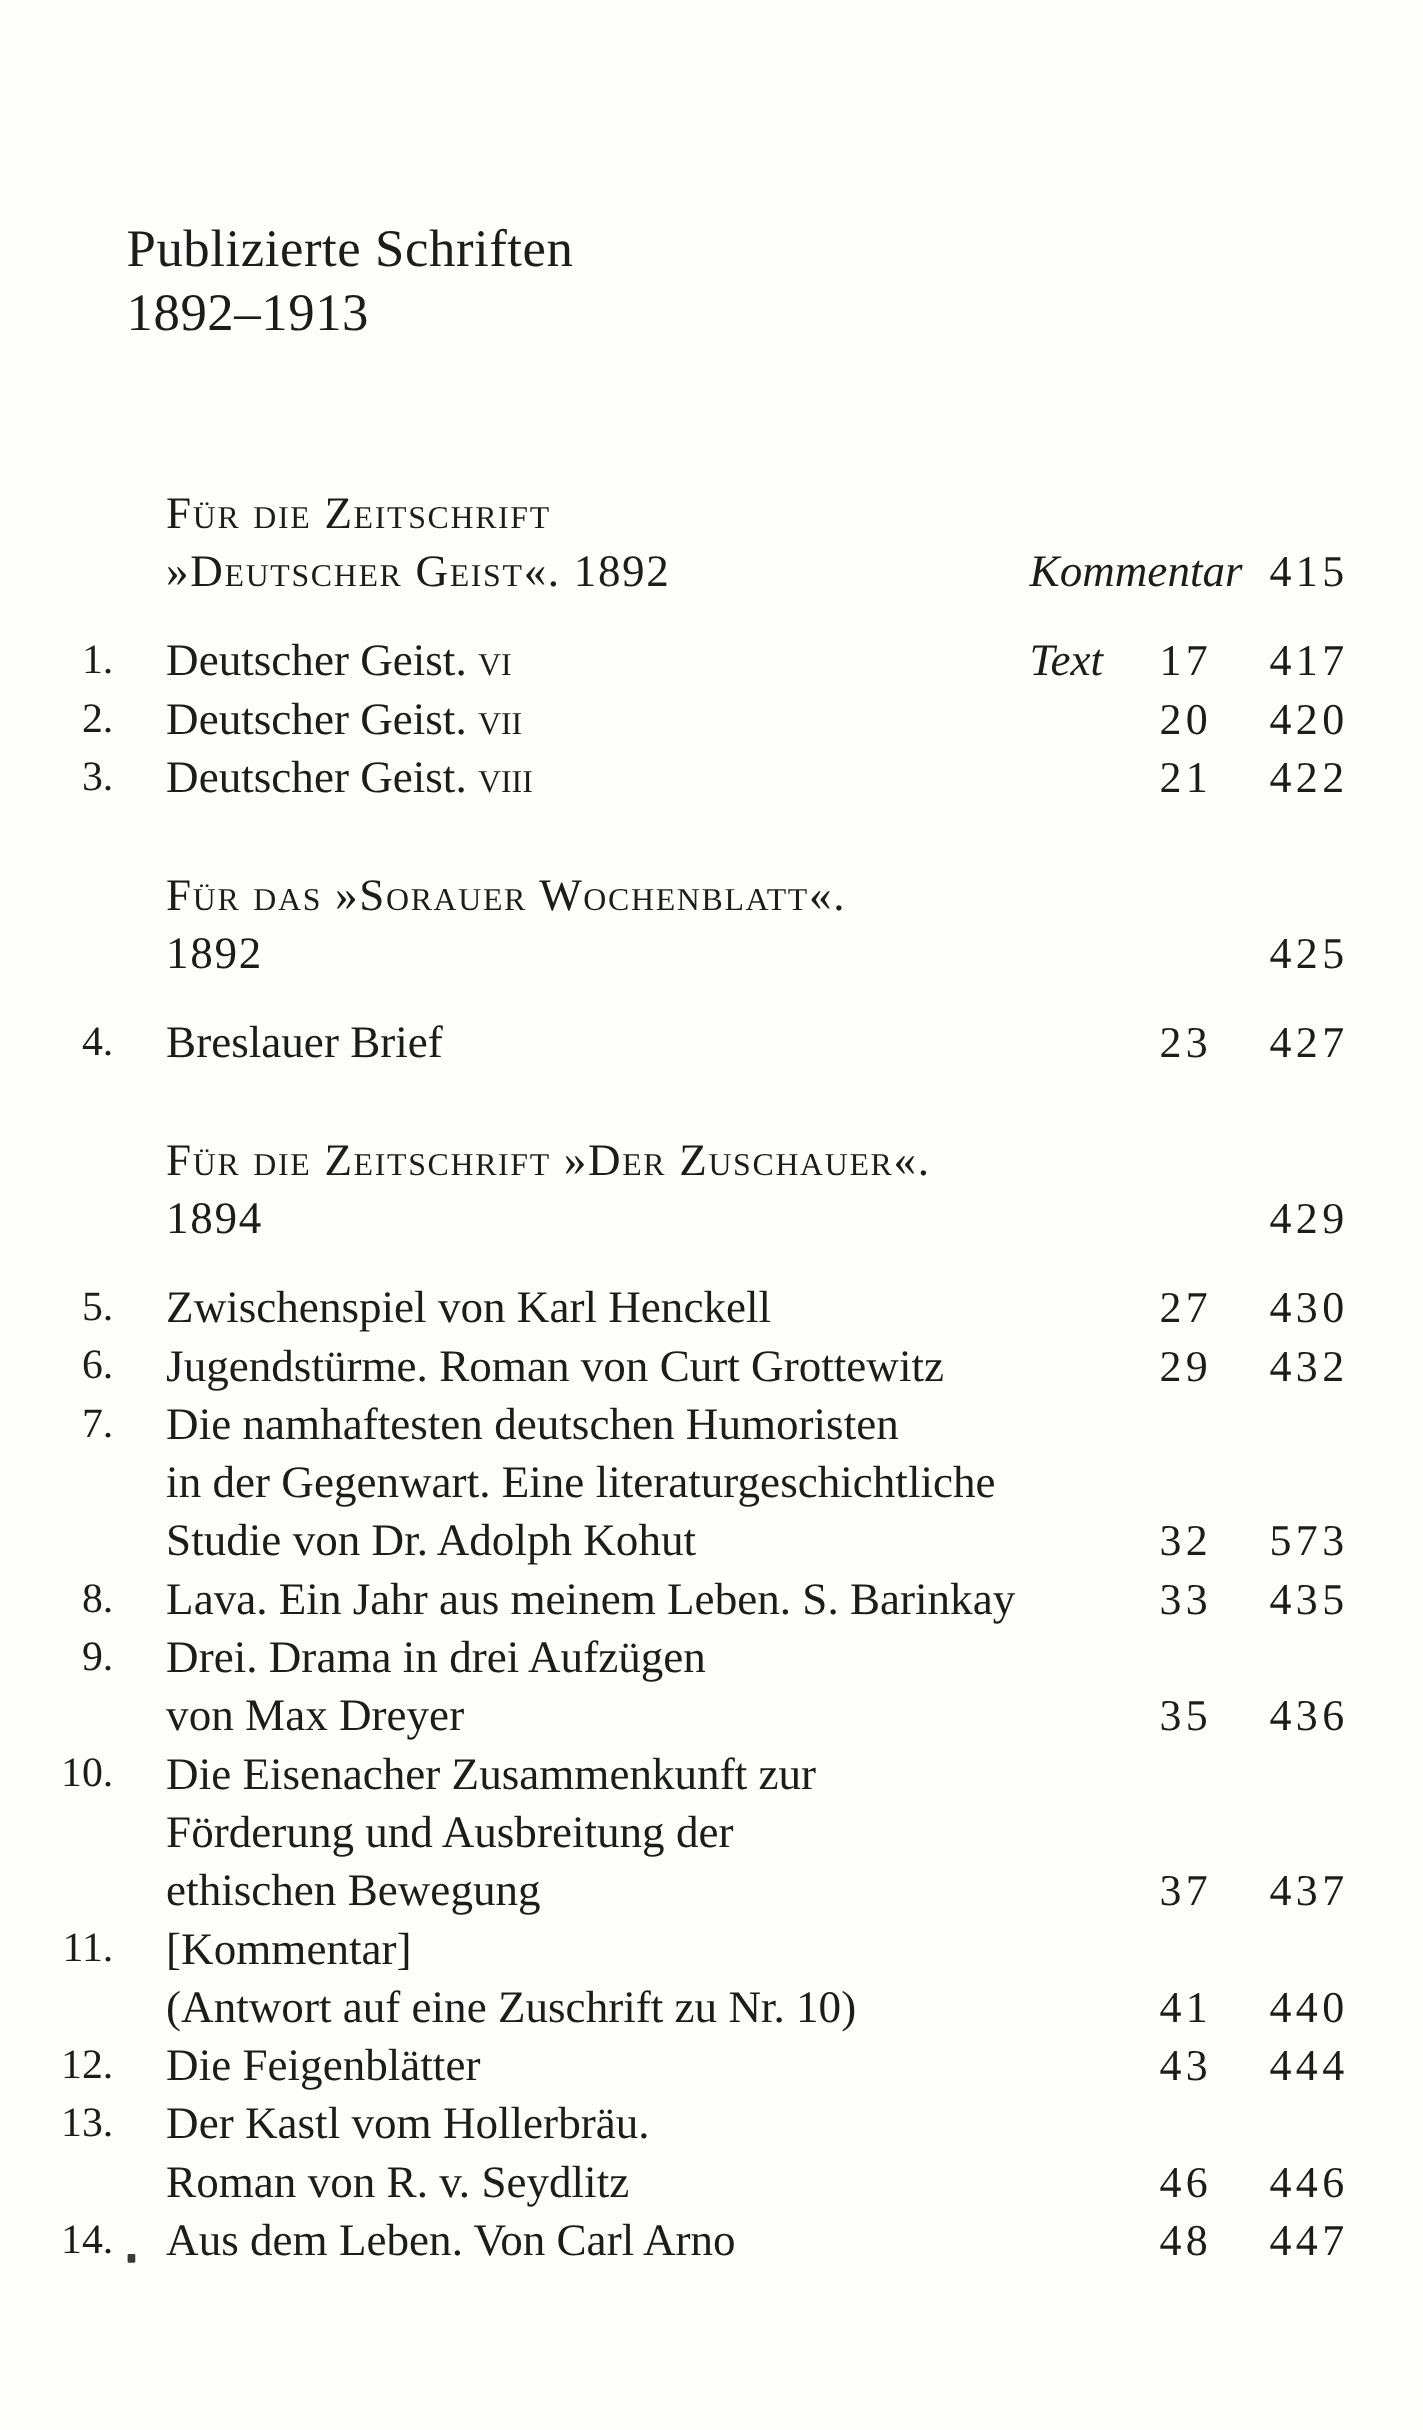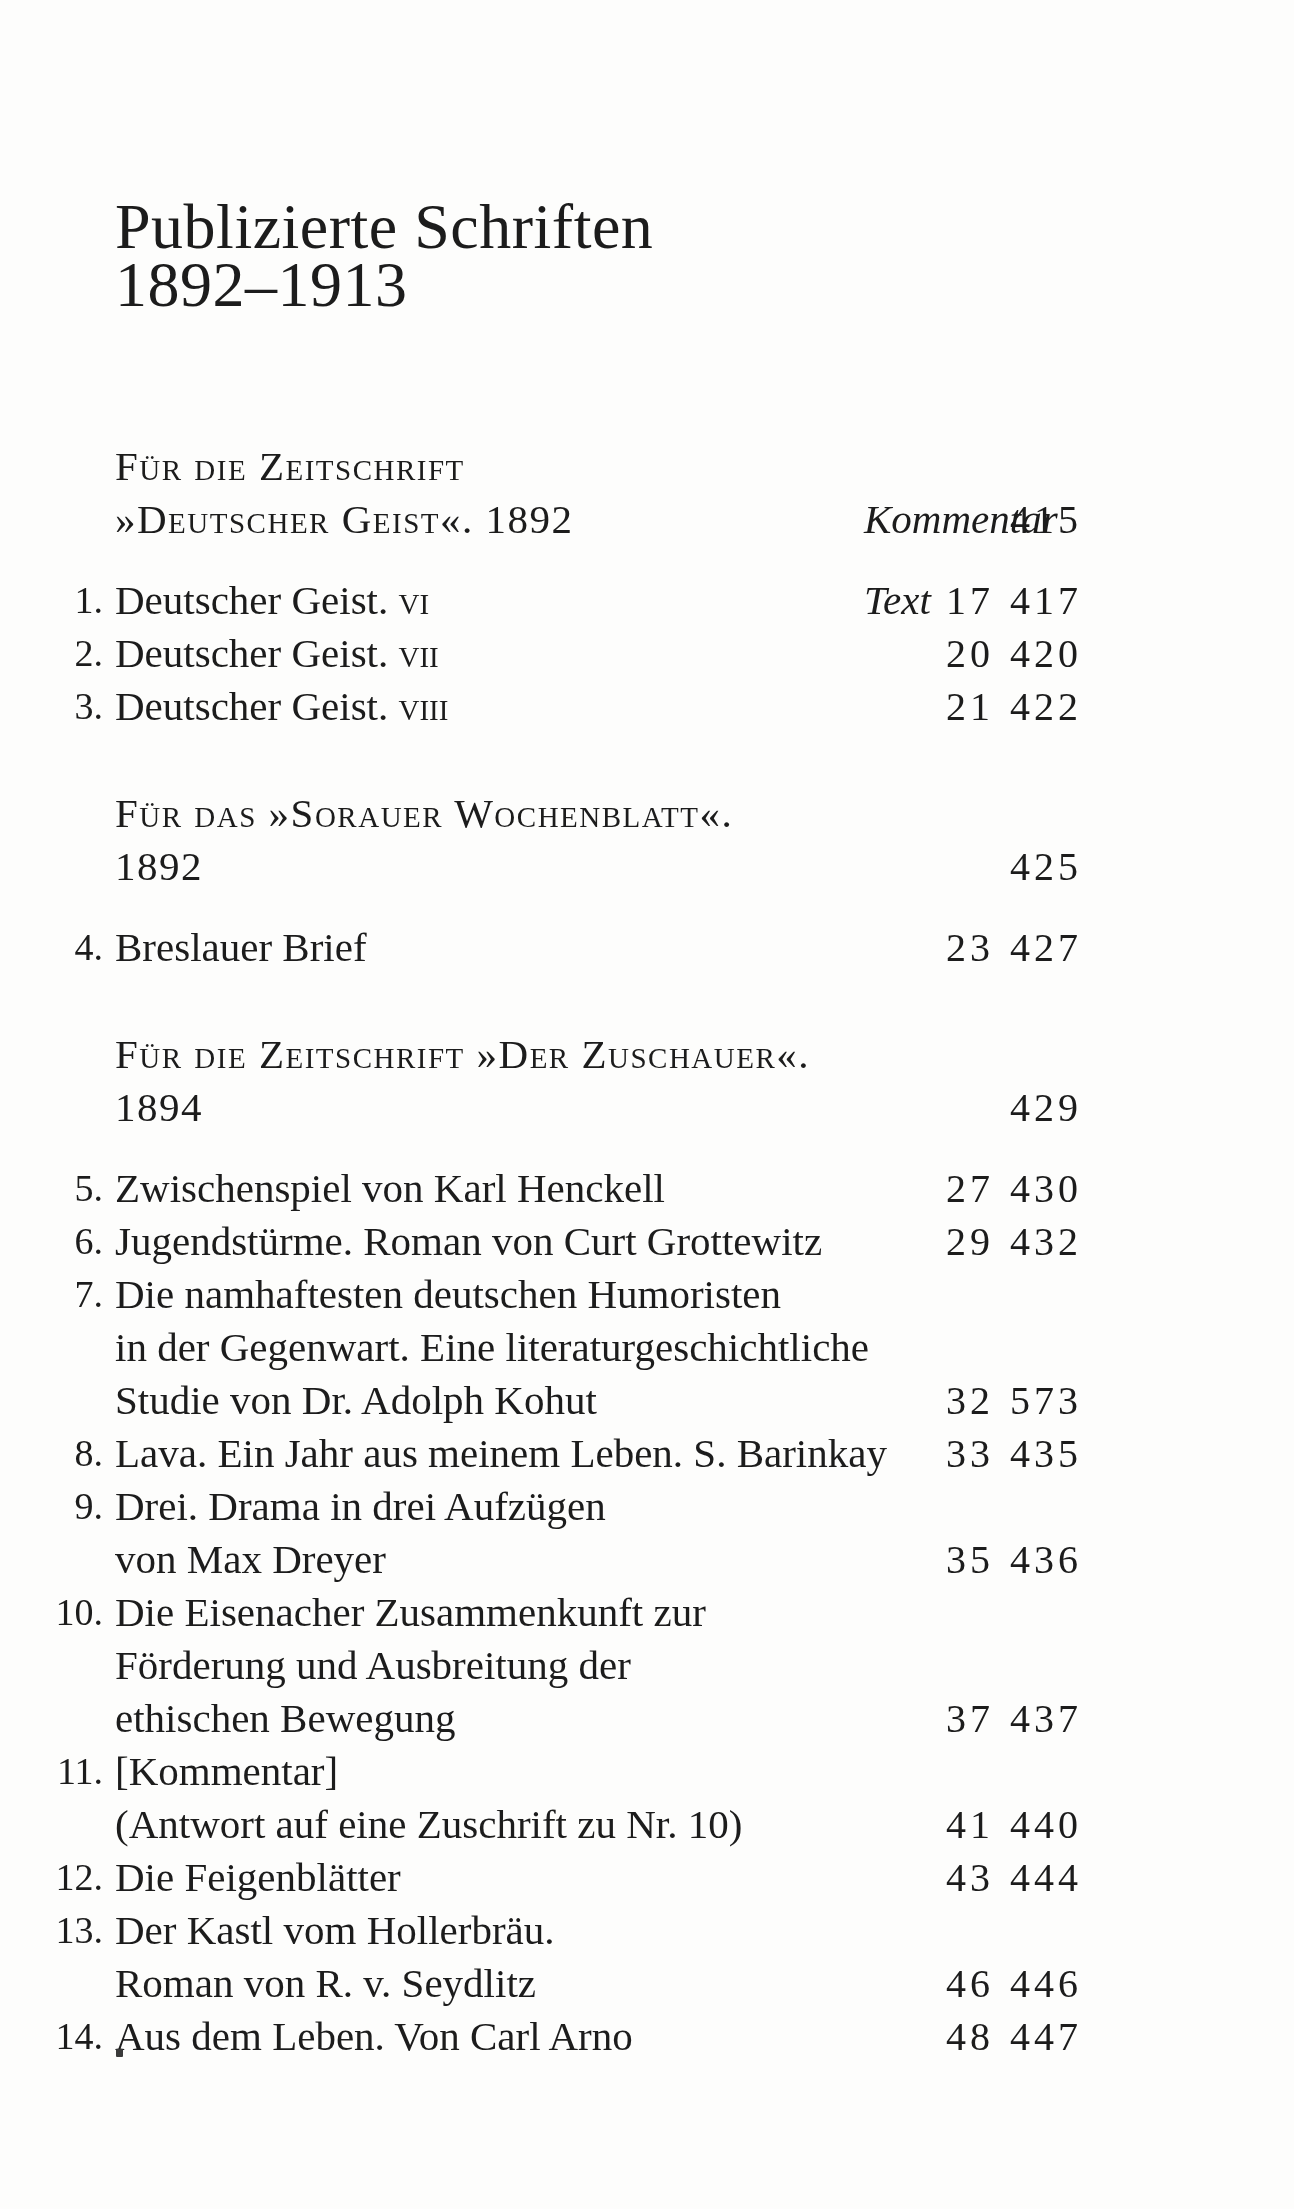--- a/index.html
+++ b/index.html
@@ -15,37 +15,38 @@
   }
 
   .content {
     position: absolute;
     left: 53px;
     top: 198px;
     width: 1080px;
   }
 
   .toc-title {
-    font-size: 64px;
+    font-size: 48px;
     line-height: 58px;
     font-weight: normal;
     letter-spacing: 0.5px;
     margin: 0 0 126px 62px;
   }
   .toc-title .title-line { display: block; }
 
   .section { margin-top: 54px; }
   .section:first-child { margin-top: 0; }
   .entries { margin-top: 28px; }
 
   .row {
     display: grid;
     grid-template-columns: 62px 749px 82px 64px 123px;
     line-height: 53px;
     font-size: 41px;
+    gap: 36px;
   }
 
   .cell { min-height: 53px; }
 
   .cell-num {
     text-align: right;
     padding-right: 12px;
     box-sizing: border-box;
     font-size: 38px;
     white-space: nowrap;

